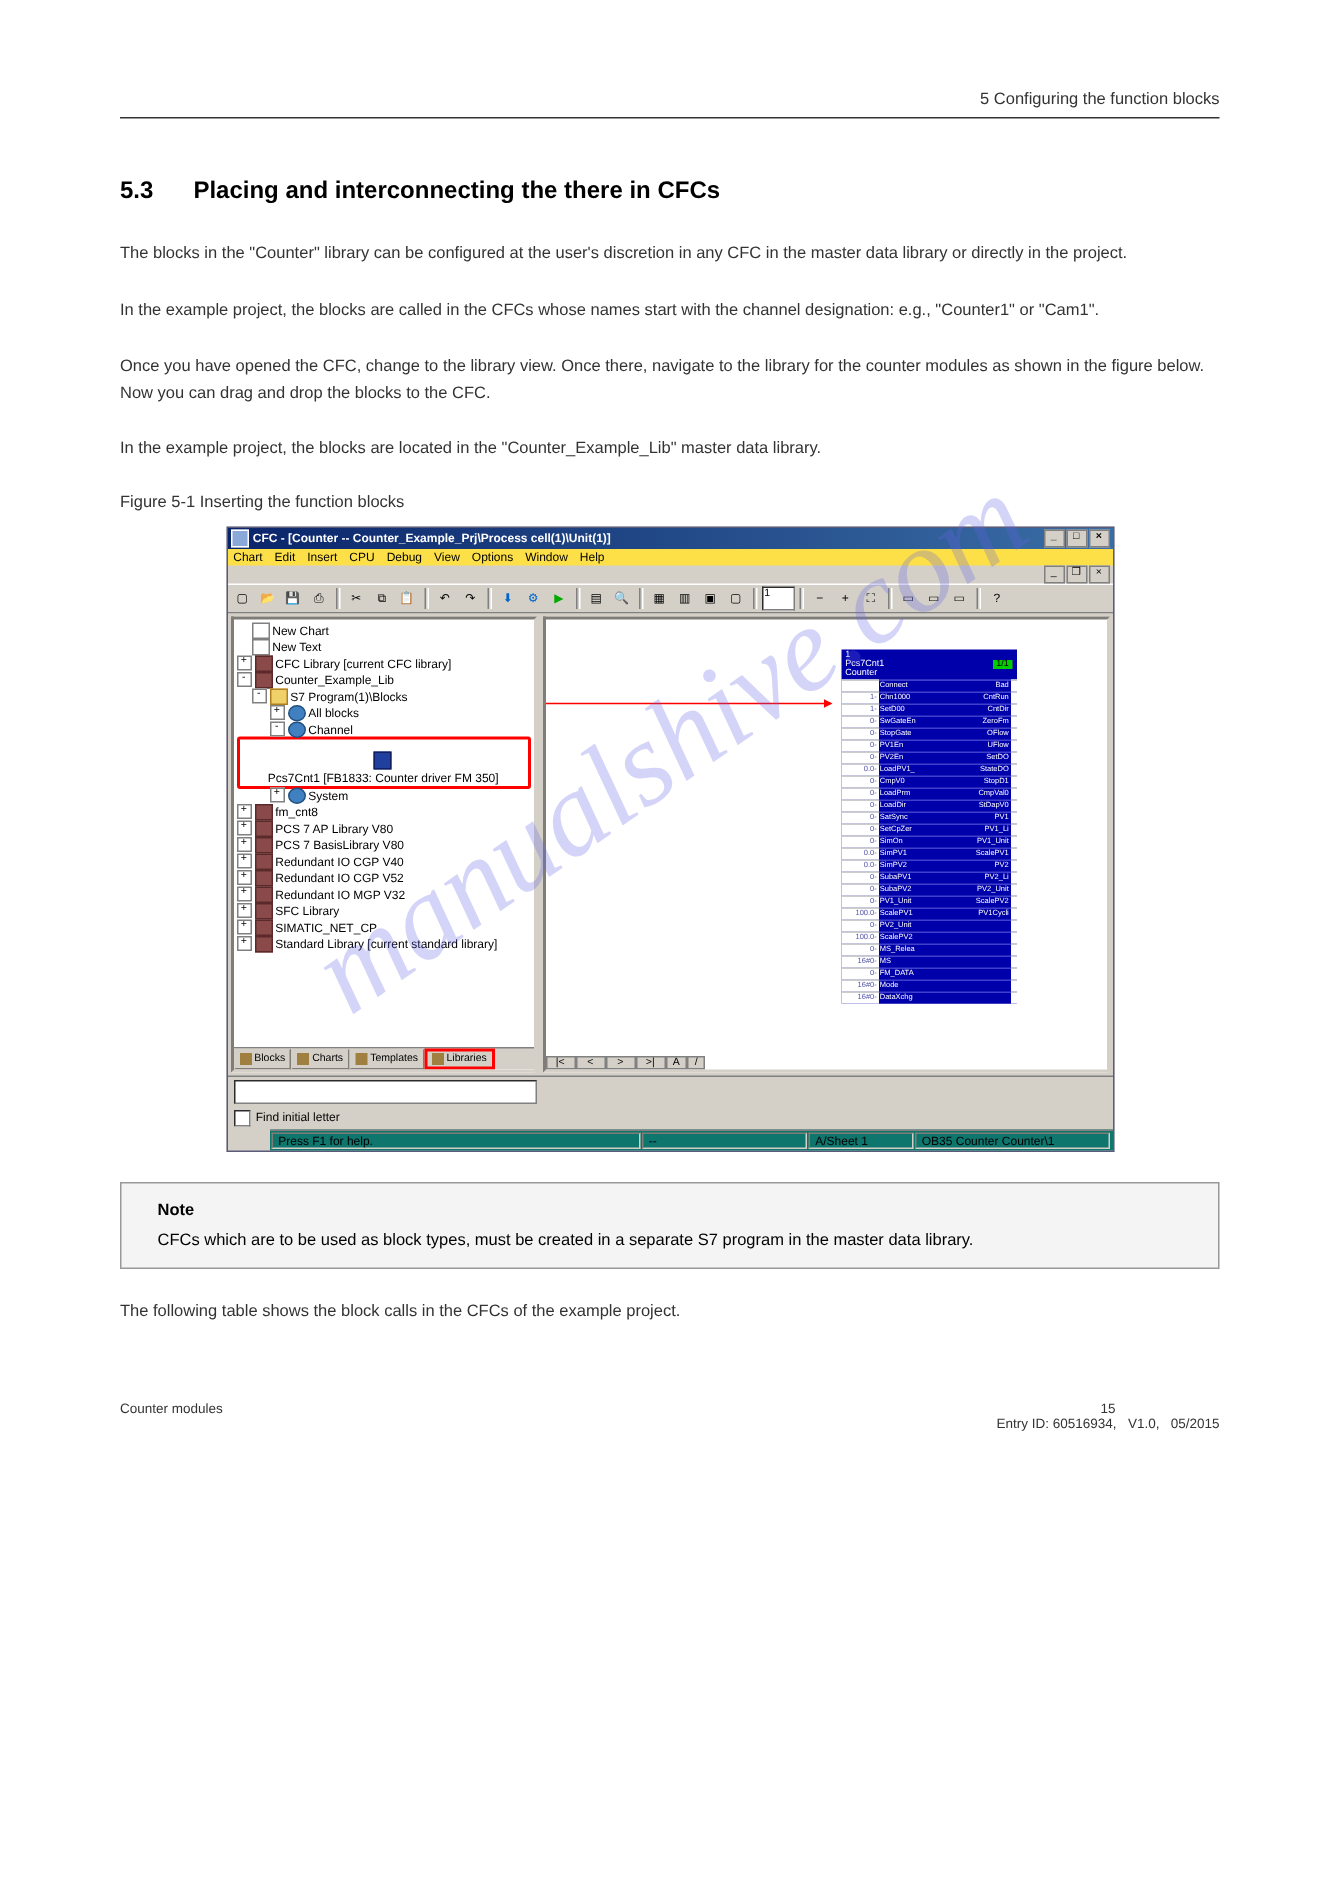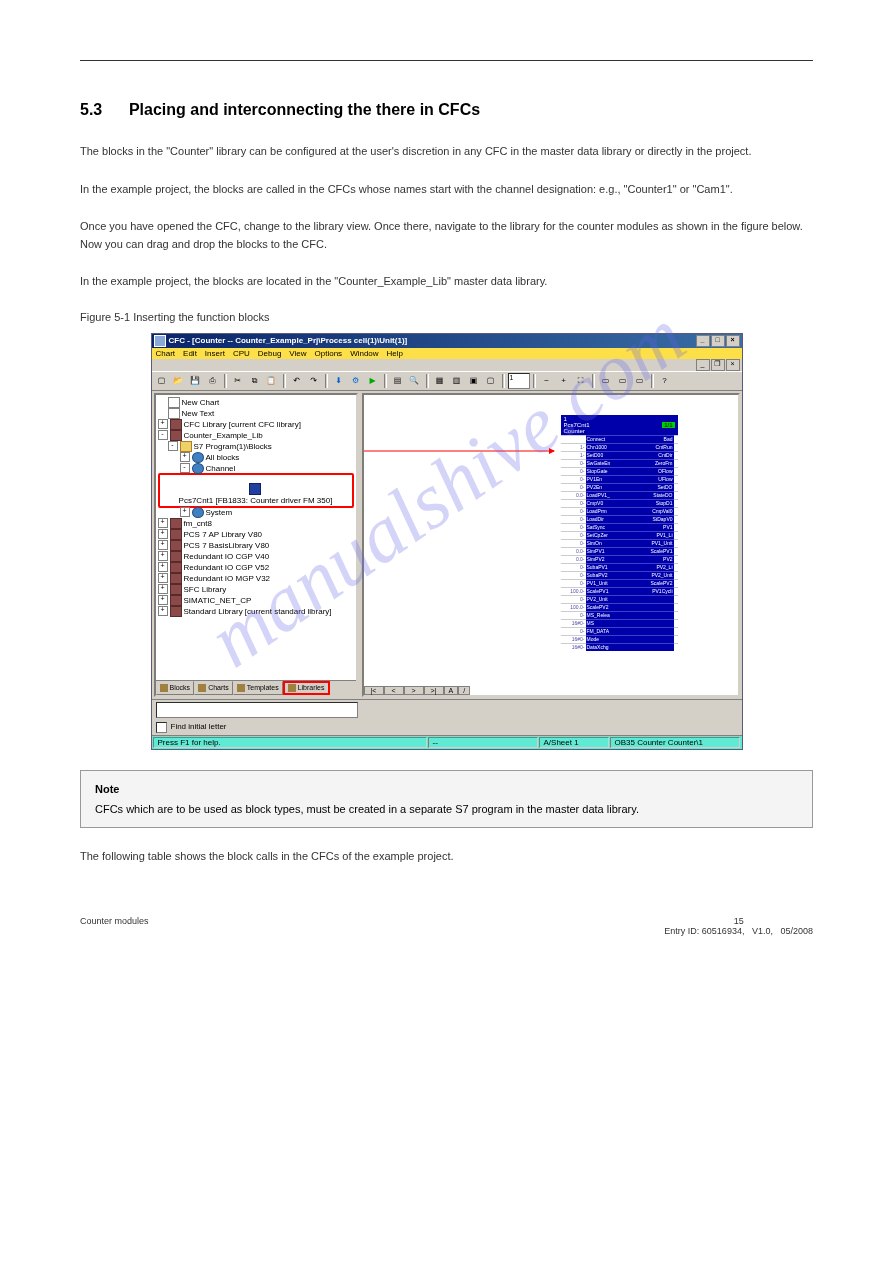--- a/index.html
+++ b/index.html
@@ -300,40 +300,41 @@
     font-size: 8px;
   }
   .checkbox-row .cb {
     width: 9px;
     height: 9px;
     border: 1px inset #808080;
     background: #fff;
     margin-right: 4px;
   }
   .statusbar {
-    background: #5eead4;
+    background: #0f766e;
     border-top: 1px solid #808080;
     display: flex;
     font-size: 8px;
     padding: 1px;
+    margin-left: 28px;
   }
   .status-cell {
     border: 1px inset #d4d0c8;
     padding: 0 4px;
     margin-right: 1px;
   }
   .status-cell.wide { flex: 1; }
   .status-cell.w1 { width: 100px; }
   .status-cell.w2 { width: 60px; }
   .status-cell.w3 { width: 120px; }
 
   .note-box {
     border: 1px solid #999;
     background: #f4f4f4;
-    padding: 12px 14px;
+    padding: 12px 24px;
     margin: 20px 0;
     font-size: 11px;
   }
   .note-box .note-title { font-weight: bold; margin-bottom: 8px; }
 
   .watermark {
     position: absolute;
     left: 50%;
     top: 50%;
     transform: translate(-50%, -50%) rotate(-35deg);
@@ -353,20 +354,21 @@
     justify-content: space-between;
     gap: 48px;
   }
 </style>
 </head>
 <body>
 
 <div class="page">
   <div class="watermark">manualshive.com</div>
 
+  <div class="section-header">5 Configuring the function blocks</div>
   <hr class="hr-top">
 
   <h2 class="section-title">
     <span>5.3</span>
     &nbsp;&nbsp;&nbsp;&nbsp;
     <span>Placing and interconnecting the there in CFCs</span>
   </h2>
 
   <p class="body-text">The blocks in the "Counter" library can be configured at the user's discretion in any CFC in the master data library or directly in the project.</p>
   <p class="body-text">In the example project, the blocks are called in the CFCs whose names start with the channel designation: e.g., "Counter1" or "Cam1".</p>
@@ -774,16 +776,16 @@
   </div>
 
   <p class="body-text">The following table shows the block calls in the CFCs of the example project.</p>
 
   <div class="footer">
     <span>Counter modules</span>
     <span style="text-align:center">
       <span>15</span><br>
       <span>Entry ID: 60516934</span>,&nbsp;&nbsp;
       <span>V1.0,</span>&nbsp;&nbsp;
-      <span>05/2008</span>
+      <span>05/2015</span>
     </span>
   </div>
 </div>
 
 </body></html>

